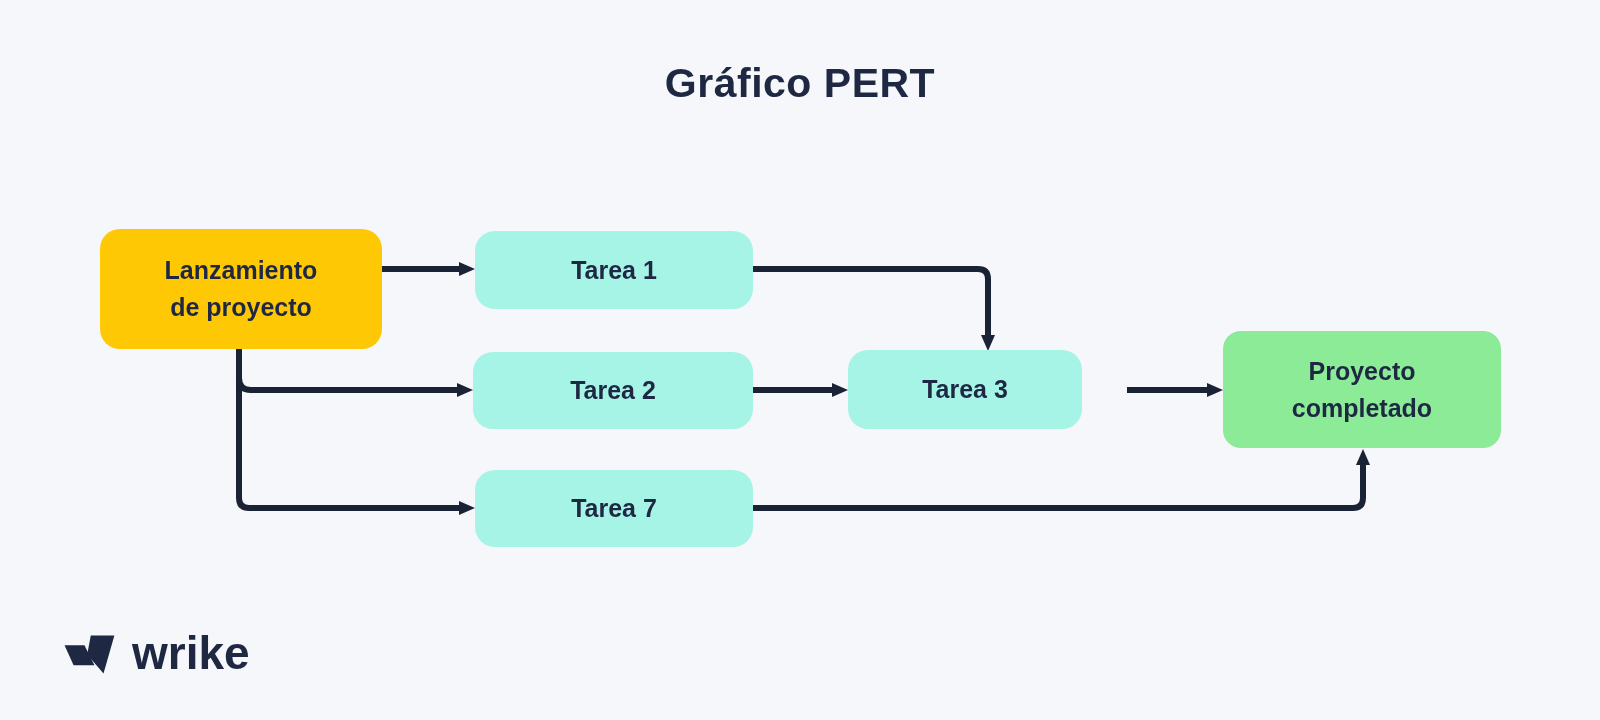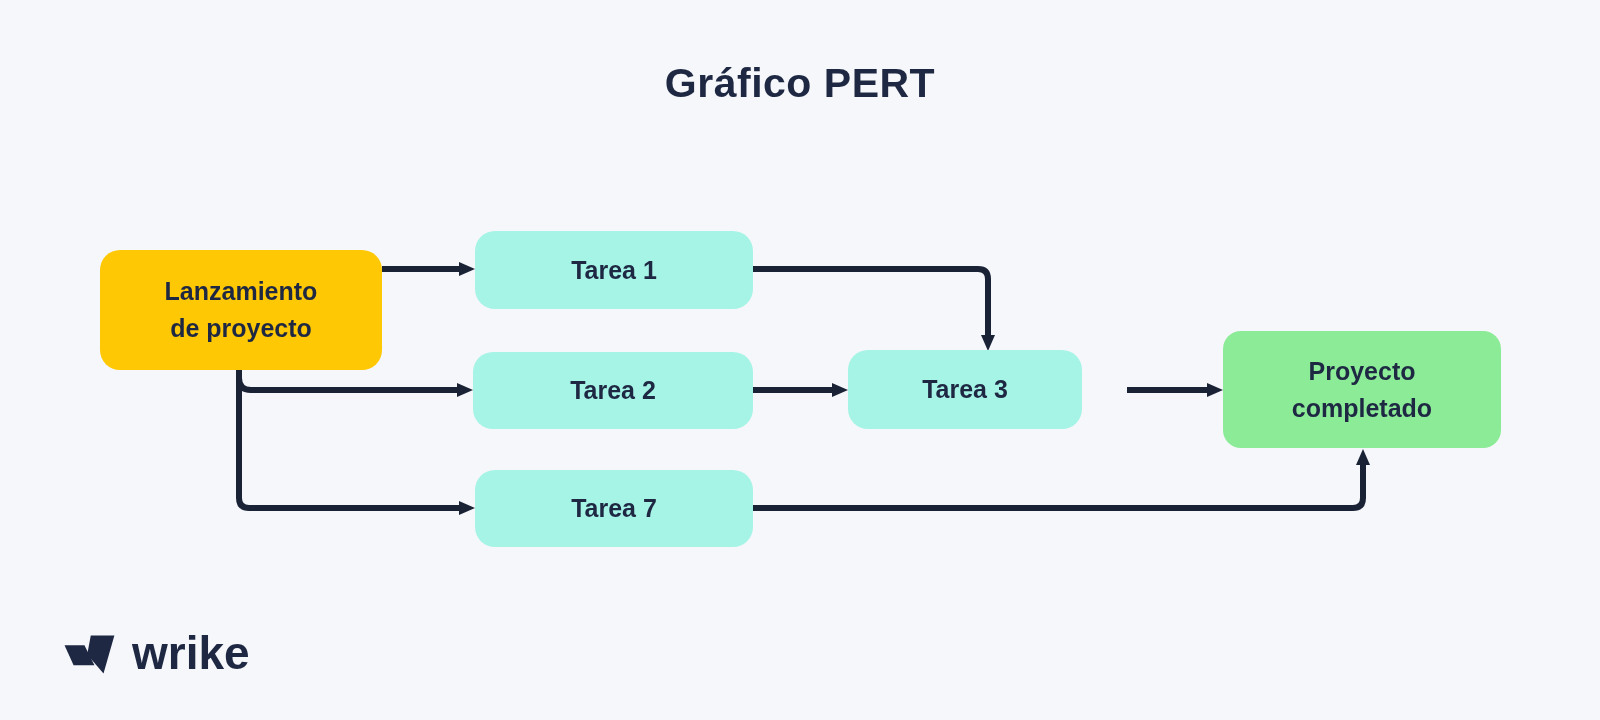--- a/index.html
+++ b/index.html
@@ -41,21 +41,21 @@
     flex-direction: column;
     align-items: center;
     justify-content: center;
     border-radius: 20px;
     font-size: 25px;
     font-weight: bold;
     line-height: 37px;
     text-align: center;
     color: var(--color-text);
   }
-  .node-start { left: 100px; top: 229px; width: 282px; height: 120px; background: var(--color-start_node); margin-top: 21px; }
+  .node-start { left: 100px; top: 229px; width: 282px; height: 120px; background: var(--color-start_node); }
   .node-t1 { left: 475px; top: 231px; width: 278px; height: 78px; background: var(--color-task_node); }
   .node-t2 { left: 473px; top: 352px; width: 280px; height: 77px; background: var(--color-task_node); text-align: center; }
   .node-t3 { left: 848px; top: 350px; width: 234px; height: 79px; background: var(--color-task_node); }
   .node-t4 { left: 475px; top: 470px; width: 278px; height: 77px; background: var(--color-task_node); }
   .node-end { left: 1223px; top: 331px; width: 278px; height: 117px; background: var(--color-end_node); border-radius: 18px; }
   .edges-svg {
     position: absolute;
     left: 0; top: 0;
     width: 1600px; height: 720px;
     pointer-events: none;

